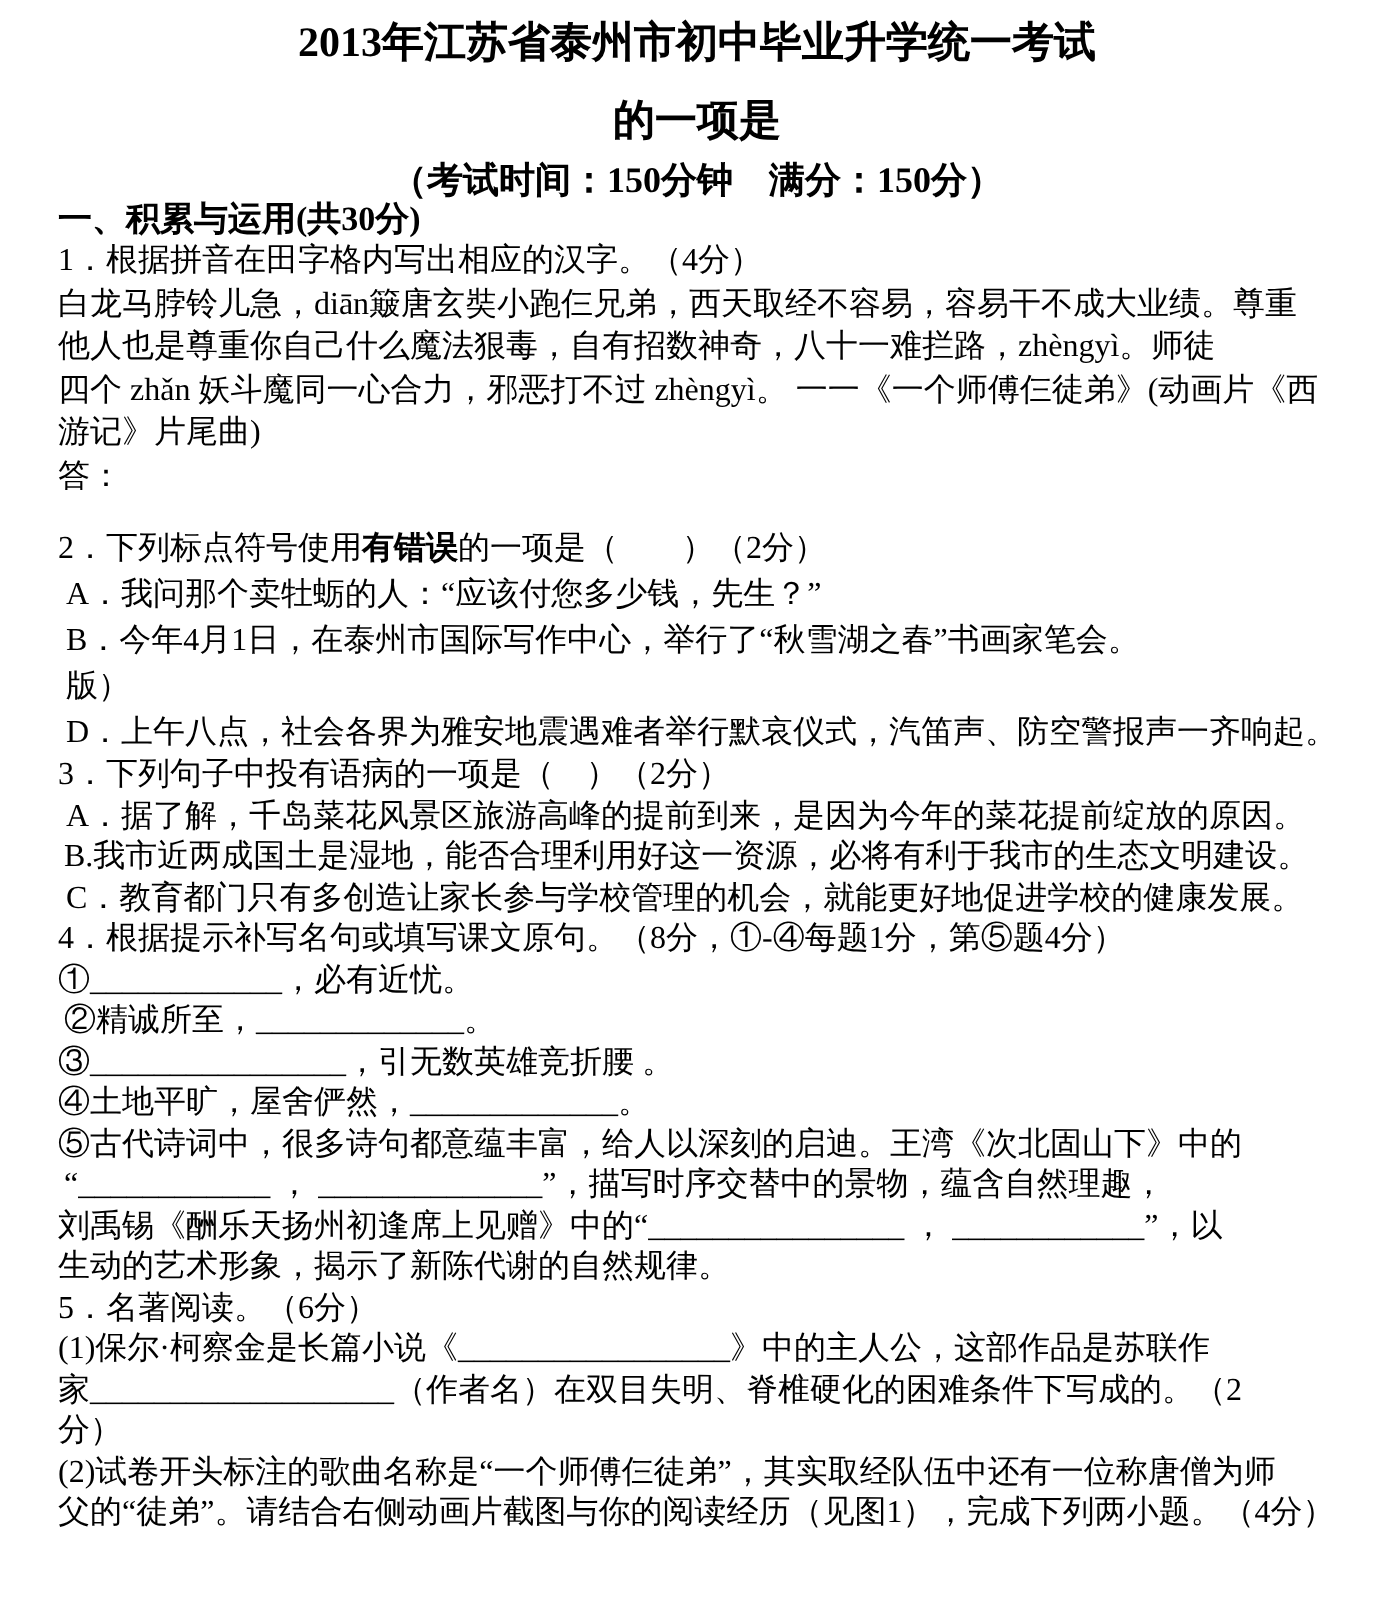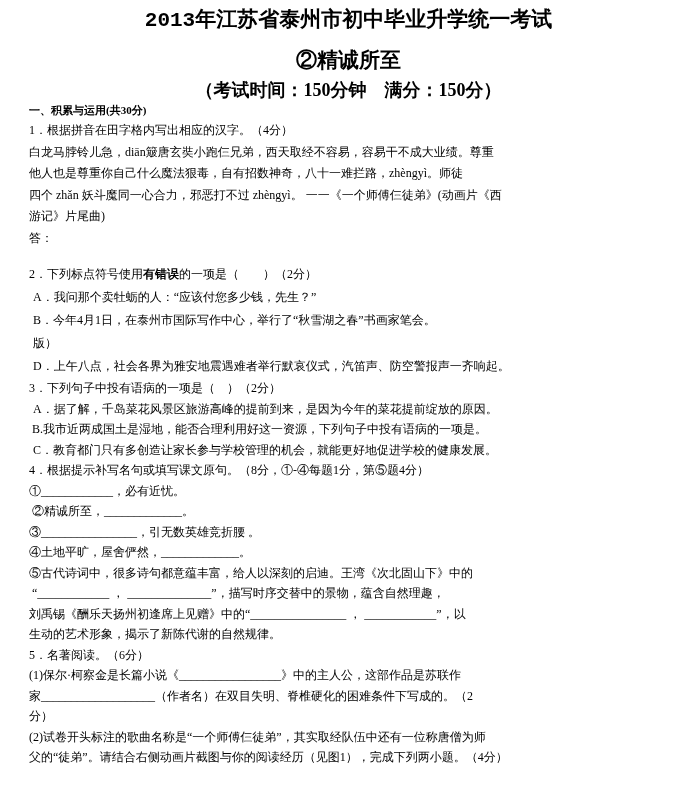--- a/index.html
+++ b/index.html
@@ -5,41 +5,41 @@
   html, body { margin: 0; padding: 0; }
   body {
     width: 697px;
     height: 802px;
     background: #ffffff;
     color: #000000;
     overflow: hidden;
     font-family: "Liberation Serif", serif;
   }
   .head { padding-top: 8px; text-align: center; }
-  .title    { font-size: 21px; line-height: 26px; margin: 0; font-weight: bold; font-family: Liberation Mono, monospace; }
+  .title    { font-size: 21px; line-height: 26px; margin: 0; font-weight: bold; }
   .subtitle { font-size: 21px; line-height: 24px; margin: 14px 0 0 0; font-weight: bold; }
   .exam-info{ font-size: 18px; line-height: 20px; margin: 8px 0 0 0; font-weight: bold; }
   .doc { padding: 0 2px 0 29px; }
-  .section-heading { font-size: 11px; line-height: 20px; margin: 0; font-weight: bold; font-family: Liberation Serif, serif; }
-  .block p { margin: 0; font-size: 12px; white-space: pre; }
+  .section-heading { font-size: 17px; line-height: 20px; margin: 0; font-weight: bold; font-family: Liberation Serif, serif; }
+  .block p { margin: 0; font-size: 16px; white-space: pre; }
   .q1 p { line-height: 21.5px; }
   .q2 p { line-height: 23px; }
   .q3 p, .q4 p, .q5 p { line-height: 20.5px; }
   .spacer { height: 14px; }
   .opt  { padding-left: 4px; }
   .opt2 { padding-left: 3px; }
   .outdent { margin-left: -33px; }
   b { font-weight: bold; }
 </style>
 </head>
 <body>
 
 <div class="head">
   <h1 class="title">2013年江苏省泰州市初中毕业升学统一考试</h1>
-  <h2 class="subtitle">②精诚所至</h2>
+  <h2 class="subtitle">的一项是</h2>
   <p class="exam-info">（考试时间：150分钟　满分：150分）</p>
 </div>
 
 <div class="doc">
   <h3 class="section-heading">一、积累与运用(共30分)</h3>
 
   <div class="block q1">
     <p>1．根据拼音在田字格内写出相应的汉字。（4分）</p>
     <p>白龙马脖铃儿急，diān簸唐玄奘小跑仨兄弟，西天取经不容易，容易干不成大业绩。尊重</p>
     <p>他人也是尊重你自己什么魔法狠毒，自有招数神奇，八十一难拦路，zhèngyì。师徒</p>
@@ -54,21 +54,21 @@
     <p><span>2．下列标点符号使用</span><b>有错误</b><span>的一项是（　　）（2分）</span></p>
     <p class="opt">A．我问那个卖牡蛎的人：“应该付您多少钱，先生？”</p>
     <p class="opt">B．今年4月1日，在泰州市国际写作中心，举行了“秋雪湖之春”书画家笔会。</p>
     <p class="opt outdent">版）</p>
     <p class="opt">D．上午八点，社会各界为雅安地震遇难者举行默哀仪式，汽笛声、防空警报声一齐响起。</p>
   </div>
 
   <div class="block q3">
     <p>3．下列句子中投有语病的一项是（　）（2分）</p>
     <p class="opt">A．据了解，千岛菜花风景区旅游高峰的提前到来，是因为今年的菜花提前绽放的原因。</p>
-    <p class="opt2">B.我市近两成国土是湿地，能否合理利用好这一资源，下列句子中投有语病的一项是。</p>
+    <p class="opt2">B.我市近两成国土是湿地，能否合理利用好这一资源，必将有利于我市的生态文明建设。</p>
     <p class="opt">C．教育都门只有多创造让家长参与学校管理的机会，就能更好地促进学校的健康发展。</p>
   </div>
 
   <div class="block q4">
     <p>4．根据提示补写名句或填写课文原句。（8分，①-④每题1分，第⑤题4分）</p>
     <p>①____________，必有近忧。</p>
     <p class="opt2">②精诚所至，_____________。</p>
     <p>③________________，引无数英雄竞折腰 。</p>
     <p>④土地平旷，屋舍俨然，_____________。</p>
     <p>⑤古代诗词中，很多诗句都意蕴丰富，给人以深刻的启迪。王湾《次北固山下》中的</p>

